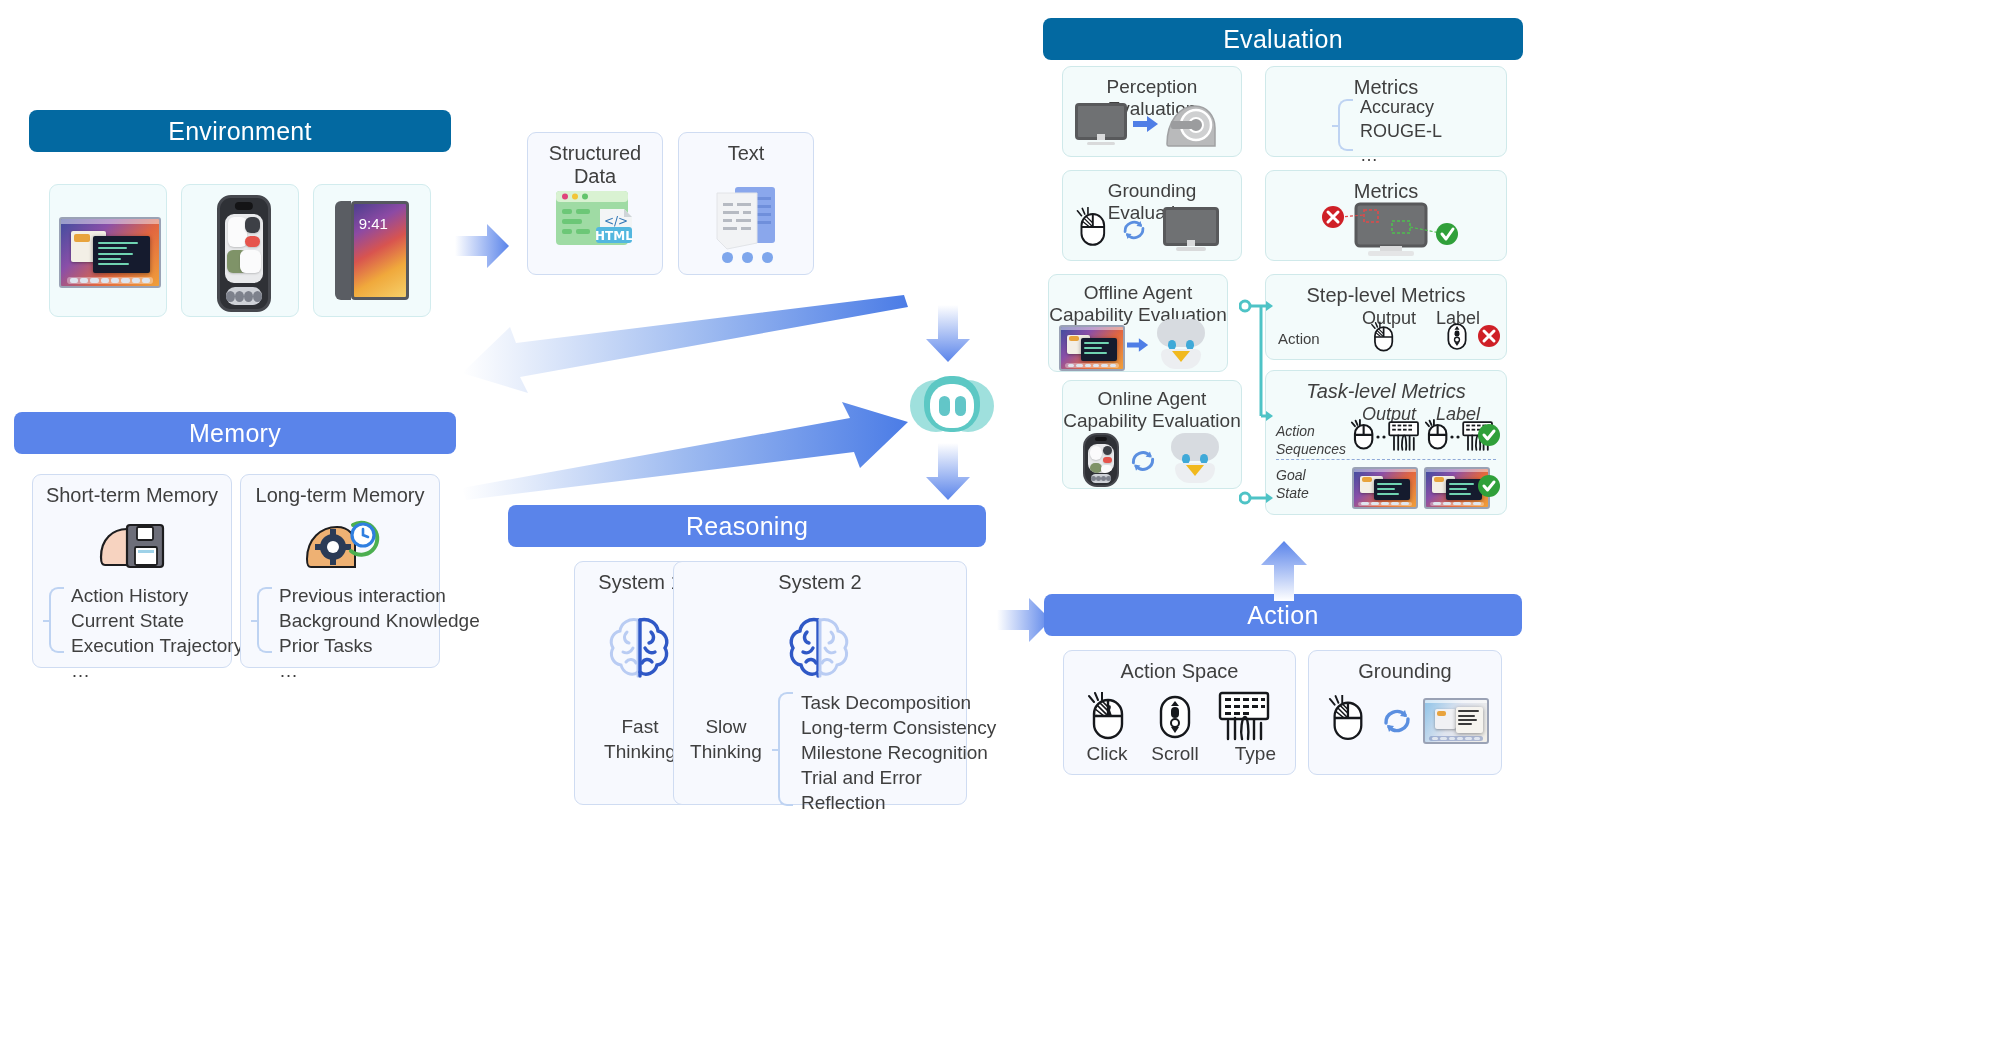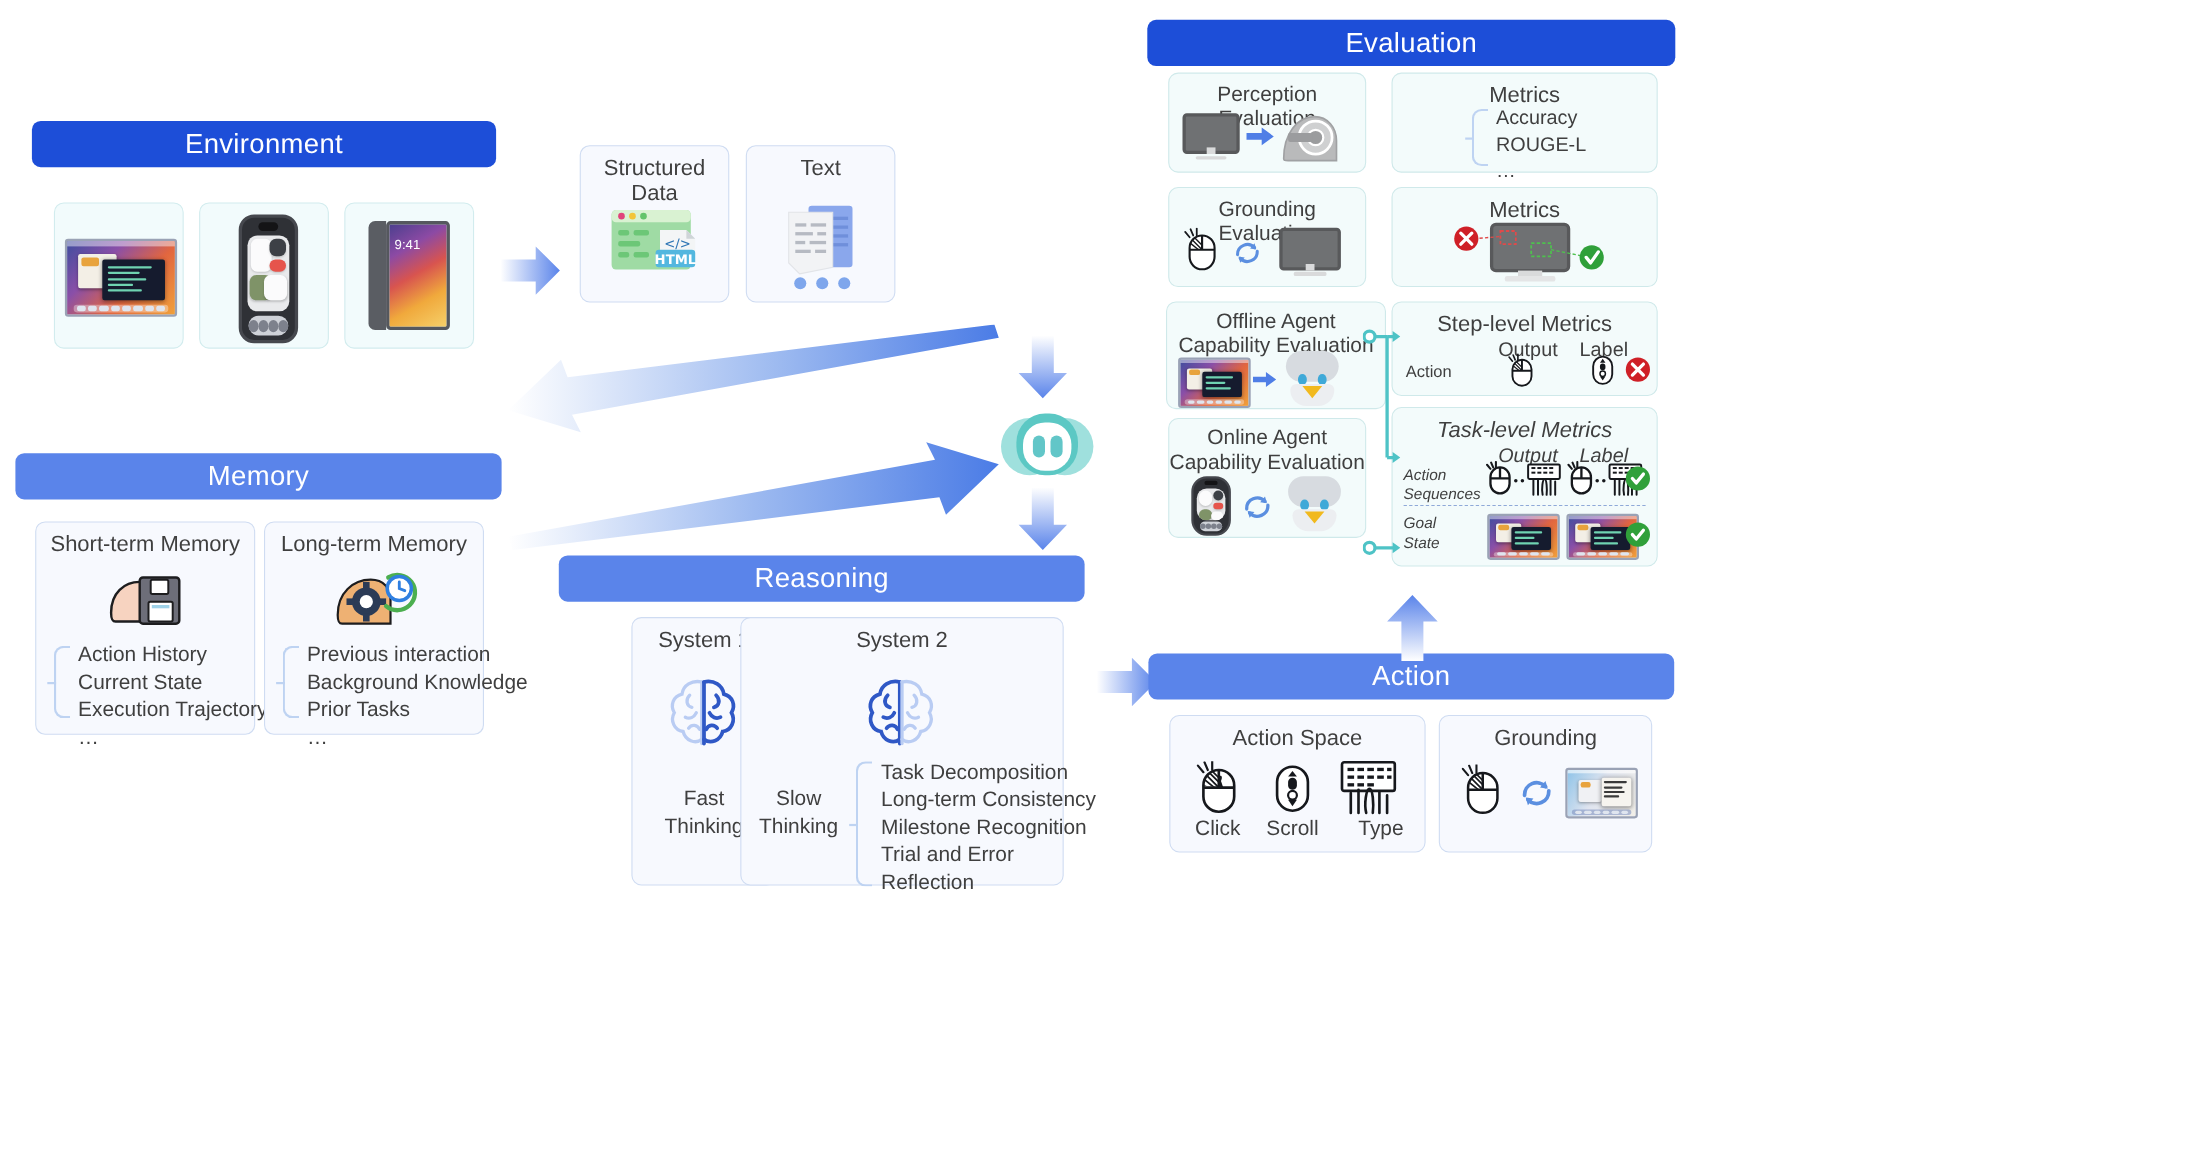--- a/index.html
+++ b/index.html
@@ -6,21 +6,21 @@
   body{width:2003px;height:1055px;position:relative;overflow:hidden;
        font-family:"Liberation Sans","DejaVu Sans",sans-serif;color:#3b3b3b;}
 
   
   .panel{position:absolute;}
   .panel-header{
     position:absolute;left:0;right:0;top:0;height:42px;border-radius:8px;
     display:flex;align-items:center;justify-content:center;
     color:#ffffff;font-size:25px;letter-spacing:.3px;
   }
-  .hdr-teal{background:#1d4ed8;}
+  .hdr-teal{background:#0369a1;}
   .hdr-blue{background:#5a84ea;}
   .panel-body{
     position:absolute;left:0;right:0;top:21px;bottom:0;
     border:1.5px dashed #bfe3e6;border-radius:10px;background:transparent;
     z-index:-1;
   }
   .panel-body.blue-dash{border-color:#cddcf7;}
 
   .card{
     position:absolute;border:1.2px solid #cfdcf2;border-radius:9px;
@@ -66,21 +66,21 @@
   .phone .w{position:absolute;background:#fbfbfc;border-radius:6px;box-shadow:0 1px 2px rgba(0,0,0,.18);}
   .phone .bar{position:absolute;left:6px;right:6px;bottom:4px;height:18px;background:#cfd2d8;border-radius:9px;
               display:flex;align-items:center;justify-content:space-around;}
   .phone .bar u{width:11px;height:11px;border-radius:50%;background:#7d818c;display:block;}
 
   .pad{position:relative;display:flex;}
   .pad .back{width:22%;background:#5a5d63;border-radius:6px 0 0 6px;}
   .pad .scr{flex:1;border-radius:4px;
       background:linear-gradient(150deg,#4c3f8e 0%,#8c4aa4 25%,#d8544f 48%,#f0a93c 72%,#f6d06a 100%);
       border:3px solid #55585e;}
-  .pad .time{position:absolute;left:32%;top:14%;color:#fff;font-size:12px;}
+  .pad .time{position:absolute;left:32%;top:14%;color:#fff;font-size:15px;}
 
   
   .arrow-right{position:absolute;}
   .dots{position:absolute;display:flex;gap:9px;}
   .dots i{width:11px;height:11px;border-radius:50%;background:#7ea6ec;display:block;}
 
   .monitor{position:relative;}
   .monitor .sc{position:absolute;left:0;top:0;right:0;height:74%;background:#6f7173;border:3px solid #58595b;border-radius:4px;}
   .monitor .neck{position:absolute;left:42%;width:16%;top:74%;height:14%;background:#d9dadb;}
   .monitor .base{position:absolute;left:24%;width:52%;bottom:0;height:8%;background:#d9dadb;border-radius:2px;}
@@ -565,21 +565,21 @@
       <rect x="78" y="20" width="18" height="12" fill="none" stroke="#4fc04f" stroke-width="1.6" stroke-dasharray="3 2"></rect>
       <path d="M26,16 L50,14" stroke="#e04a4a" stroke-width="1.2" stroke-dasharray="3 2"></path>
       <path d="M96,26 L126,32" stroke="#4fc04f" stroke-width="1.2" stroke-dasharray="3 2"></path>
       <circle cx="19" cy="16" r="11" fill="#cf2027"></circle>
       <path d="M14,11 L24,21 M24,11 L14,21" stroke="#fff" stroke-width="3" stroke-linecap="round"></path>
       <circle cx="133" cy="33" r="11" fill="#30a03a"></circle>
       <path d="M128,33 L132,38 L139,28" stroke="#fff" stroke-width="3" fill="none" stroke-linecap="round" stroke-linejoin="round"></path>
     </svg>
   </div>
 
-  <div class="card teal" style="left:17px;top:256px;width:178px;height:96px;padding-left:20px;">
+  <div class="card teal" style="left:5px;top:256px;width:178px;height:96px;">
     <div class="card-title two" style="font-size:19px;white-space:pre;">Offline Agent
 Capability Evaluation</div>
     <div class="mac" style="position:absolute;left:10px;top:50px;width:62px;height:42px;">
       <div class="mbar"></div>
         <div class="win1"></div>
       <div class="term">
           <i style="top:18%;width:70%"></i>
           <i style="top:40%;width:50%"></i>
           <i style="top:62%;width:62%"></i>
         </div>

